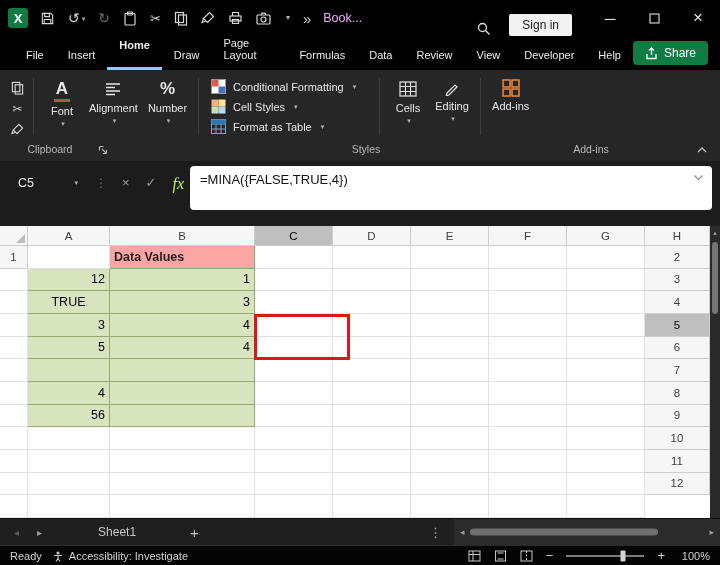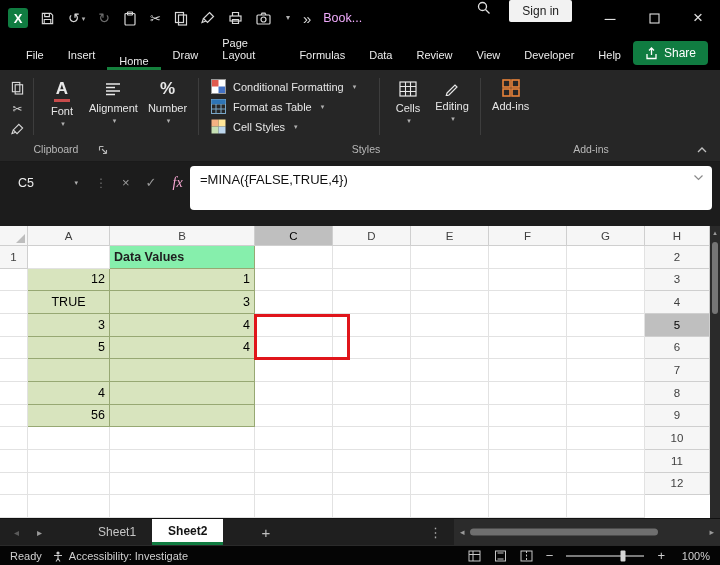--- a/index.html
+++ b/index.html
@@ -12,28 +12,28 @@
 
   
   .titlebar{height:36px;background:#000;display:flex;align-items:center;padding-left:8px;color:#dcdcdc}
   .excel-logo{width:20px;height:20px;background:#107C41;color:#fff;font-weight:bold;font-size:13px;
     display:flex;align-items:center;justify-content:center;border-radius:3px}
   .qat{display:flex;align-items:center;gap:13px;margin-left:12px;font-size:13px}
   .ic{display:flex;align-items:center;color:#d8d8d8;line-height:1}
   .ic.dim{color:#6e6e6e}
   .caret{font-size:7px;color:#b0b0b0;margin-left:2px}
   .doc-title{margin-left:12px;font-size:12.5px;color:#f0abfc}
-  .tb-right{margin-left:auto;display:flex;align-items:flex-start;height:36px}
+  .tb-right{margin-left:auto;display:flex;align-items:flex-end;height:36px}
   .signin{background:#f2f2f2;color:#1b1b1b;font-size:12px;padding:4px 13px;border-radius:2px;margin:0 16px 0 18px}
   .winbtn{width:44px;height:36px;display:flex;align-items:center;justify-content:center;font-size:15px;color:#e0e0e0}
 
   
   .menubar{height:34px;background:#000;display:flex;align-items:flex-end;padding-left:14px}
   .menu-item{padding:0 12px 9px;font-size:11px;color:#ececec}
-  .menu-item.active{font-weight:normal;border-bottom:3px solid #15803d;padding-bottom:0}
+  .menu-item.active{font-weight:bold;border-bottom:3px solid #7dd3fc;padding-bottom:16px}
   .share-btn{display:flex;align-items:center;gap:6px;background:#107C41;color:#fff;font-size:12px;
     padding:5px 12px;border-radius:4px;margin:0 12px 5px auto}
 
   
   .ribbon{background:#262626;height:92px;display:flex;flex-direction:column;border-bottom:1px solid #1a1a1a}
   .ribbon-content{height:72px;display:flex;align-items:flex-start;padding:6px 8px 0}
   .rib-sep{width:1px;align-self:stretch;background:#3d3d3d;margin:2px 6px 6px}
   .big-btn{display:flex;flex-direction:column;align-items:center;gap:3px;font-size:11px;color:#e6e6e6;
     padding:3px 5px;min-width:44px}
   .rib-glyph{font-size:17px;font-weight:bold;color:#e8e8e8;line-height:20px}
@@ -44,21 +44,21 @@
   .glabel{position:absolute;top:2px;text-align:center}
   .launcher{position:absolute;top:4px}
   .rib-collapse{position:absolute;right:12px;top:5px}
 
   
   .formulabar{height:64px;background:#1c1c1c;position:relative;display:flex;align-items:flex-start;padding-top:14px}
   .namebox{width:88px;display:flex;align-items:center;justify-content:space-between;
     padding:0 10px 0 18px;color:#ececec;font-size:12.5px}
   .fb-handle{color:#707070;font-size:12px;margin:0 7px}
   .fb-ic{color:#9a9a9a;font-size:13px;margin:0 8px;line-height:1}
-  .fx{font-style:italic;font-family:"Liberation Serif",serif;color:#f9a8d4;font-size:14px}
+  .fx{font-style:italic;font-family:"Liberation Serif",serif;color:#bef264;font-size:16px}
   .formula-box{position:absolute;left:190px;top:4px;right:8px;height:44px;background:#fff;
     border-radius:4px;color:#111;font-size:13px;padding:6px 28px 0 10px}
   .fb-expand{position:absolute;right:16px;top:12px}
 
   
   .gridwrap{position:relative;height:292px;background:#fff}
   .sheet-grid{display:grid;width:710px;height:292px}
   .gh{background:#F6F6F6;border-right:1px solid #CFCFCF;border-bottom:1px solid #CFCFCF;
     display:flex;align-items:center;justify-content:center;font-size:11.5px;color:#3f3f3f}
   .gh.sel{background:#BFBFBF;color:#000}
@@ -247,40 +247,40 @@
                 <rect x="1" y="1" width="6.5" height="6.5" fill="#E05A4E"></rect>
                 <rect x="7.5" y="7.5" width="6.5" height="6.5" fill="#4472C4"></rect>
               </svg>
           </span>
           <span>Conditional Formatting</span>
           <span class="caret">▾</span>
         </div>
         <div class="style-row">
           <span>
             <svg width="15" height="15">
-                <rect x="0.5" y="0.5" width="14" height="14" fill="none" stroke="#7aa7c7"></rect>
-                <path d="M0.5 5h14M0.5 10h14M5 0.5v14M10 0.5v14" stroke="#7aa7c7" stroke-width="1"></path>
-                <rect x="0.5" y="0.5" width="14" height="4.5" fill="#2E75B6"></rect>
-              </svg>
-          </span>
-          <span>Format as Table</span>
-          <span class="caret">▾</span>
-        </div>
-        <div class="style-row">
-          <span>
-            <svg width="15" height="15">
                 <rect x="0.5" y="0.5" width="7" height="7" fill="#F4B183"></rect>
                 <rect x="7.5" y="0.5" width="7" height="7" fill="#FFE699"></rect>
                 <rect x="0.5" y="7.5" width="7" height="7" fill="#C6E0B4"></rect>
                 <rect x="7.5" y="7.5" width="7" height="7" fill="#BDD7EE"></rect>
               </svg>
           </span>
           <span>Cell Styles</span>
           <span class="caret">▾</span>
         </div>
+        <div class="style-row">
+          <span>
+            <svg width="15" height="15">
+                <rect x="0.5" y="0.5" width="14" height="14" fill="none" stroke="#7aa7c7"></rect>
+                <path d="M0.5 5h14M0.5 10h14M5 0.5v14M10 0.5v14" stroke="#7aa7c7" stroke-width="1"></path>
+                <rect x="0.5" y="0.5" width="14" height="4.5" fill="#2E75B6"></rect>
+              </svg>
+          </span>
+          <span>Format as Table</span>
+          <span class="caret">▾</span>
+        </div>
       </div>
       <div class="rib-sep"></div>
       <div class="big-btn">
         <span style="padding:2px 0">
           <svg width="18" height="16">
               <rect x="1" y="1" width="16" height="14" fill="none" stroke="#e8e8e8" stroke-width="1.2"></rect>
               <path d="M1 5.5h16M1 10.5h16M6.5 1v14M11.5 1v14" stroke="#e8e8e8" stroke-width="1.1"></path>
             </svg>
         </span>
         <span>Cells</span>
@@ -302,21 +302,21 @@
               <rect x="1" y="1" width="7" height="7" fill="none" stroke="#E8833A" stroke-width="1.6"></rect>
               <rect x="10" y="1" width="7" height="7" fill="none" stroke="#E8833A" stroke-width="1.6"></rect>
               <rect x="1" y="10" width="7" height="7" fill="none" stroke="#E8833A" stroke-width="1.6"></rect>
               <rect x="10" y="10" width="7" height="7" fill="none" stroke="#E8833A" stroke-width="1.6"></rect>
             </svg>
         </span>
         <span>Add-ins</span>
       </div>
     </div>
     <div class="ribbon-labels">
-      <span class="glabel" style="left:12px;width:88px">Clipboard</span>
+      <span class="glabel" style="left:6px;width:88px">Clipboard</span>
       <span class="launcher" style="left:98px">
         <svg width="10" height="10">
             <path d="M1.5 1.5h4M1.5 1.5v4M4 4l4.5 4.5M8.5 8.5V5M8.5 8.5H5" stroke="#b8b8b8" stroke-width="1.1" fill="none"></path>
           </svg>
       </span>
       <span class="glabel" style="left:282px;width:168px">Styles</span>
       <span class="glabel" style="left:556px;width:70px">Add-ins</span>
       <span class="rib-collapse">
         <svg width="12" height="8">
             <path d="M2 6L6 2l4 4" fill="none" stroke="#c0c0c0" stroke-width="1.3"></path>
@@ -350,21 +350,21 @@
         <div class="gh">A</div>
         <div class="gh">B</div>
         <div class="gh sel">C</div>
         <div class="gh">D</div>
         <div class="gh">E</div>
         <div class="gh">F</div>
         <div class="gh">G</div>
         <div class="gh">H</div>
         <div class="gh">1</div>
         <div class="cell"></div>
-        <div class="cell orange left bold" style="background: #86efac;">Data Values</div>
+        <div class="cell orange left bold" style="background: #fca5a5;">Data Values</div>
         <div class="cell"></div>
         <div class="cell"></div>
         <div class="cell"></div>
         <div class="cell"></div>
         <div class="cell"></div>
         <div class="gh">2</div>
         <div class="cell"></div>
         <div class="cell green right" style="background: rgb(216, 228, 190);">12</div>
         <div class="cell green right" style="background: rgb(216, 228, 190);">1</div>
         <div class="cell"></div>
@@ -469,21 +469,20 @@
       <div class="vs-thumb"></div>
     </div>
   </div>
 
   <div class="tabbar">
     <div class="tab-nav">
       <span class="dim">◂</span>
       <span>▸</span>
     </div>
     <div class="sheet-tab first">Sheet1</div>
-    <div class="sheet-tab active">Sheet2</div>
     <div class="add-sheet">+</div>
     <div class="tab-more">⋮</div>
     <div class="hscroll">
       <span>◂</span>
       <div class="hs-thumb"></div>
       <span>▸</span>
     </div>
   </div>
 
   <footer class="statusbar">

